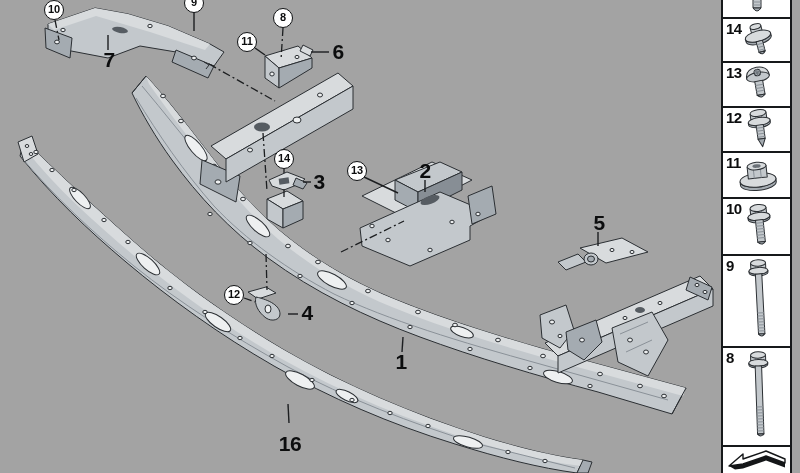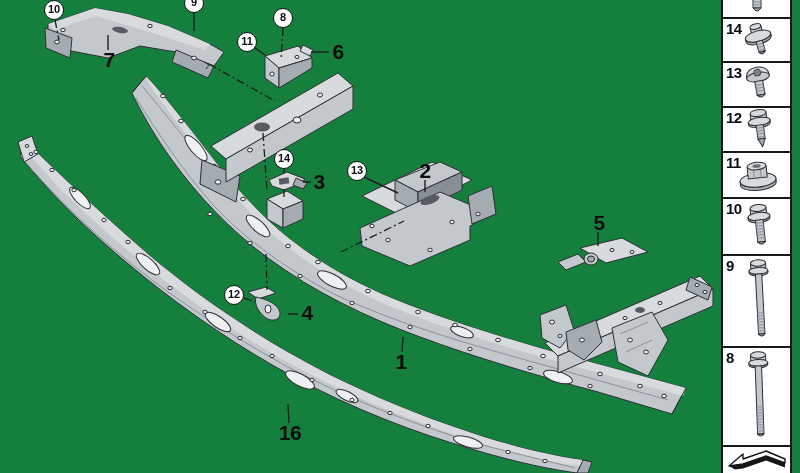--- a/index.html
+++ b/index.html
@@ -1,18 +1,18 @@
 <!DOCTYPE html>
 <html><head>
 <meta charset="utf-8">
 <style>
   html,body{margin:0;padding:0;background:#ffffff;}
   #stage{
     position:relative;width:800px;height:473px;overflow:hidden;
-    background:#15803d;font-family:"Liberation Sans",sans-serif;
+    background:#a3a3a3;font-family:"Liberation Sans",sans-serif;
   }
   
   #diagram-svg{position:absolute;left:0;top:0;}
   .o  {stroke:#2b2f33;stroke-width:1;stroke-linejoin:round;}
   .fl {fill:#d8dbdd;} .fm {fill:#c3c8cc;} .fs {fill:#a4abb1;}
   .fd {fill:#878e95;} .hw {fill:#eef0f1;} .hd {fill:#565c62;}
   .crease{fill:none;stroke:#8a9198;stroke-width:1;}
   .ld {stroke:#1c1e20;stroke-width:1.4;fill:none;}
   .dd {stroke:#1c1e20;stroke-width:1.3;fill:none;stroke-dasharray:8 3 2 3;}
   
@@ -263,21 +263,21 @@
   <div class="callout" style="left:347px;top:161px">13</div>
   <div class="callout" style="left:224px;top:285px">12</div>
 
   <div class="plabel" style="left:109px;top:60px">7</div>
   <div class="plabel" style="left:338px;top:52px">6</div>
   <div class="plabel" style="left:319px;top:182px">3</div>
   <div class="plabel" style="left:425px;top:171px">2</div>
   <div class="plabel" style="left:599px;top:223px">5</div>
   <div class="plabel" style="left:307px;top:313px">4</div>
   <div class="plabel" style="left:401px;top:362px">1</div>
-  <div class="plabel" style="left:290px;top:433px">16</div>
+  <div class="plabel" style="left:290px;top:444px">16</div>
 
   <div class="legend-box" style="top:-4px;height:23px">
     <span class="legend-num"></span>
     <svg width="24" height="19" viewBox="0 0 24 19">
       <rect x="8" y="-3" width="8" height="13" class="fm o"></rect>
       <path d="M8,10 Q12,16 16,10 Z" class="fs o"></path>
       <line x1="8" y1="1" x2="16" y2="1" class="crease"></line>
       <line x1="8" y1="4" x2="16" y2="4" class="crease"></line>
       <line x1="8" y1="7" x2="16" y2="7" class="crease"></line>
     </svg>

